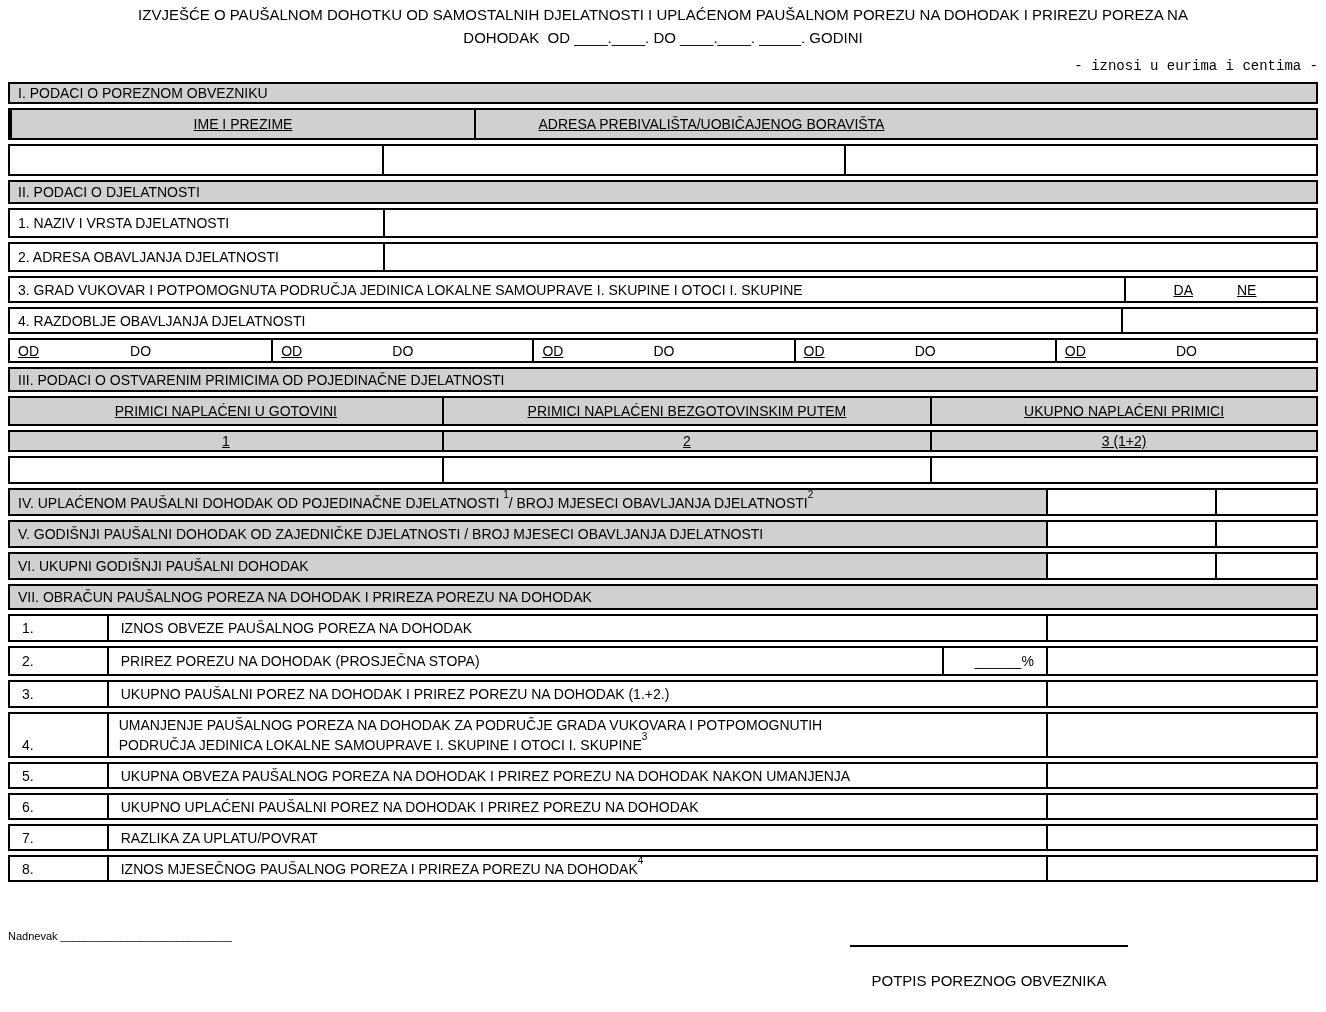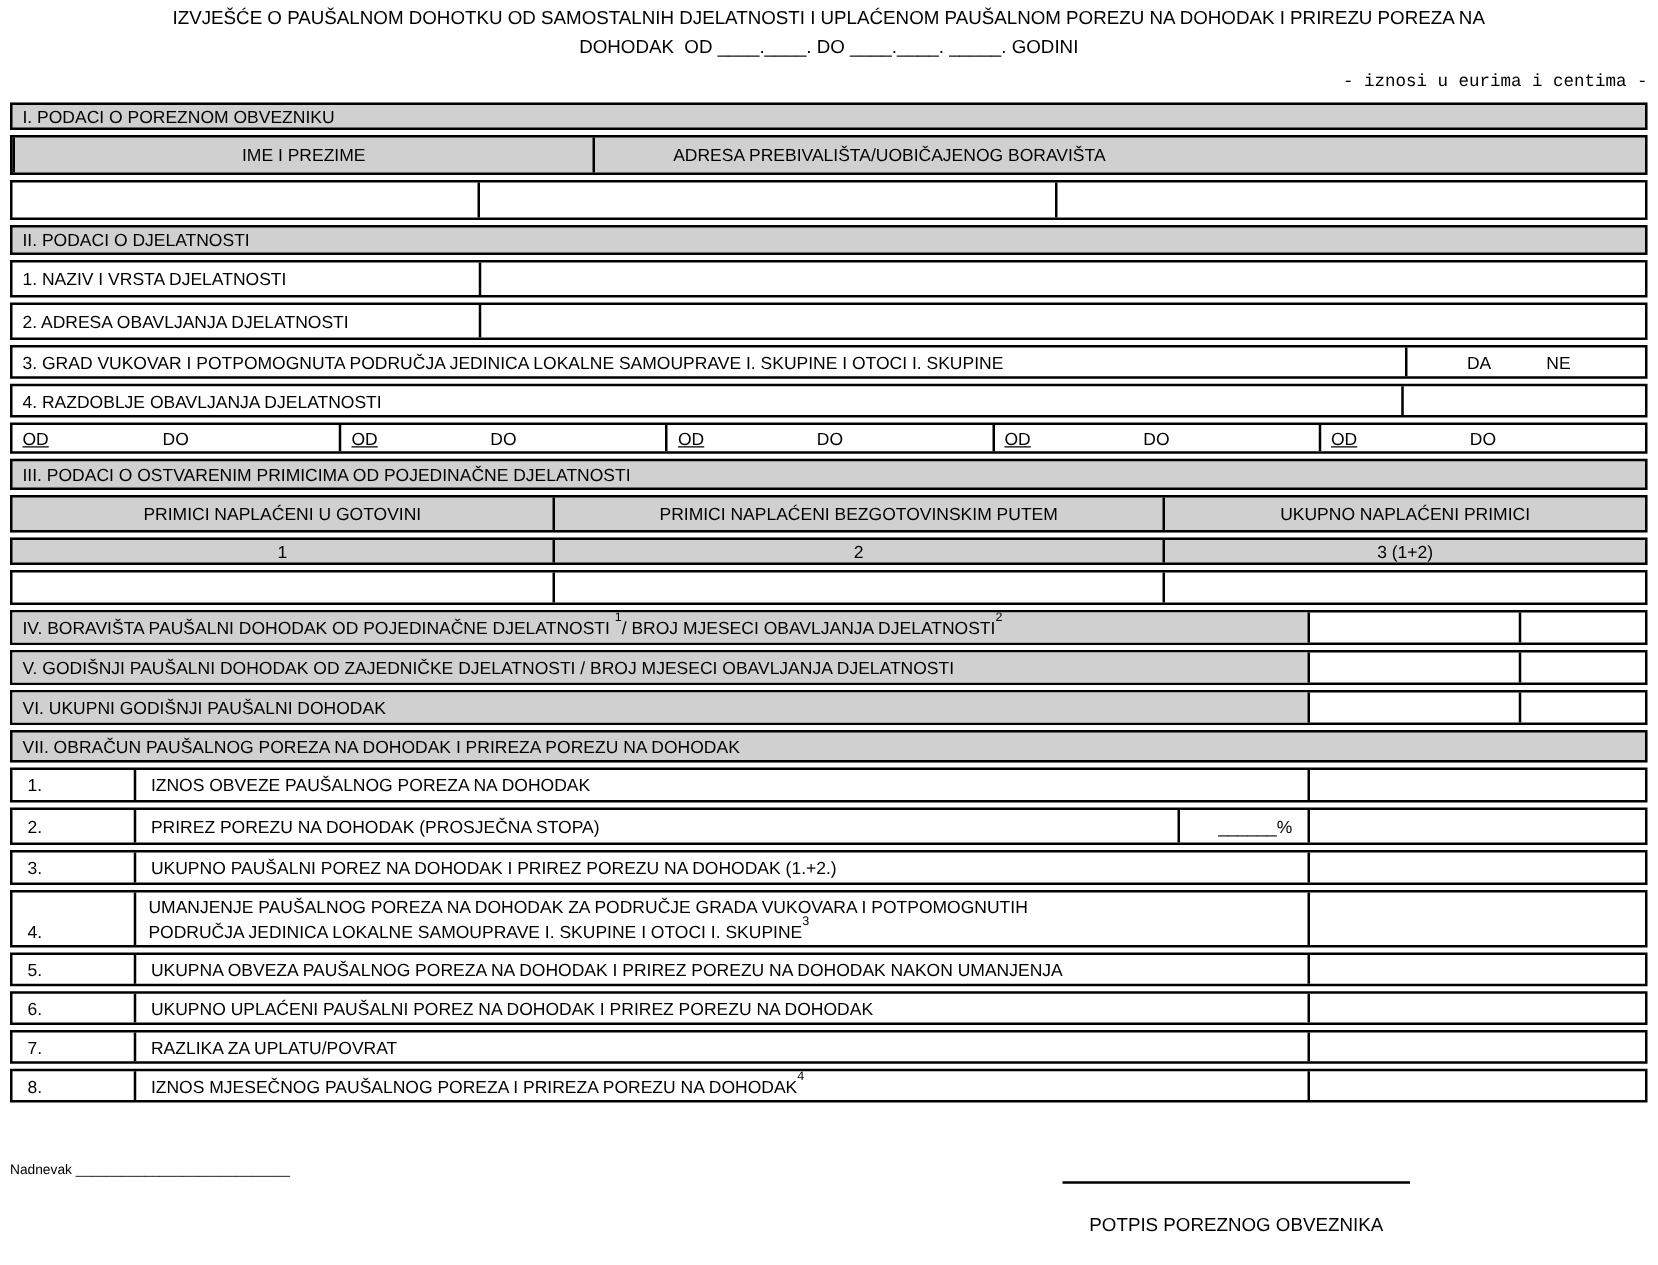--- a/index.html
+++ b/index.html
@@ -7,21 +7,21 @@
         font-family:"Liberation Sans", sans-serif;overflow:hidden;}
   .title1{position:absolute;top:6px;left:0;width:1326px;text-align:center;font-size:15px;}
   .title2{position:absolute;top:29px;left:0;width:1326px;text-align:center;font-size:15px;white-space:pre;}
   .note{position:absolute;top:58px;right:8px;font-size:14px;font-family:Liberation Mono, monospace;}
   .form{position:absolute;left:8px;top:82px;width:1310px;font-size:14px;}
   .r{display:flex;align-items:stretch;border:2px solid #000;margin-bottom:4px;
      box-sizing:border-box;background:#fff;}
   .r.gray{background:#d0d0d0;}
   .c{display:flex;align-items:center;box-sizing:border-box;overflow:hidden;}
   .c.bl{border-left:2px solid #000;}
-  .cc{justify-content:center;}
+  .cc{justify-content:center;text-decoration:underline;}
   .pl{padding-left:8px;}
   .grayc{background:#d0d0d0;}
   .odcell{position:relative;text-decoration:underline;}
   .odcell .do{position:absolute;left:50%;transform:translateX(-50%);}
   .sup{font-size:10px;vertical-align:super;line-height:1;position:relative;top:-4px;}
   .pct{justify-content:flex-end;padding-right:12px;white-space:pre;}
   .wrap2{display:block;padding:3px 10px;line-height:1.45;}
   .numbottom{align-items:flex-end;padding-bottom:3px;}
   .footer-date{position:absolute;left:8px;top:930px;font-size:11px;white-space:pre;}
   .sigline{position:absolute;left:850px;top:945px;width:278px;border-top:2px solid #000;}
@@ -110,21 +110,21 @@
       <div class="c bl cc" style="width:387px">3 (1+2)</div>
     </div>
     <div class="r" style="height:28px">
       <div class="c" style="width:433px"></div>
       <div class="c bl" style="width:490px"></div>
       <div class="c bl" style="width:387px"></div>
     </div>
 
     <div class="r" style="height:28px">
       <div class="c pl grayc" style="width:1039px">
-        <span><span>IV. BORAVIŠTA PAUŠALNI DOHODAK OD POJEDINAČNE DJELATNOSTI </span><span class="sup">1</span><span>/ BROJ MJESECI OBAVLJANJA DJELATNOSTI</span><span class="sup">2</span></span>
+        <span><span>IV. UPLAĆENOM PAUŠALNI DOHODAK OD POJEDINAČNE DJELATNOSTI </span><span class="sup">1</span><span>/ BROJ MJESECI OBAVLJANJA DJELATNOSTI</span><span class="sup">2</span></span>
       </div>
       <div class="c bl" style="width:170px"></div>
       <div class="c bl" style="width:101px"></div>
     </div>
 
     <div class="r" style="height:28px">
       <div class="c pl grayc" style="width:1039px">V. GODIŠNJI PAUŠALNI DOHODAK OD ZAJEDNIČKE DJELATNOSTI / BROJ MJESECI OBAVLJANJA DJELATNOSTI</div>
       <div class="c bl" style="width:170px"></div>
       <div class="c bl" style="width:101px"></div>
     </div>

